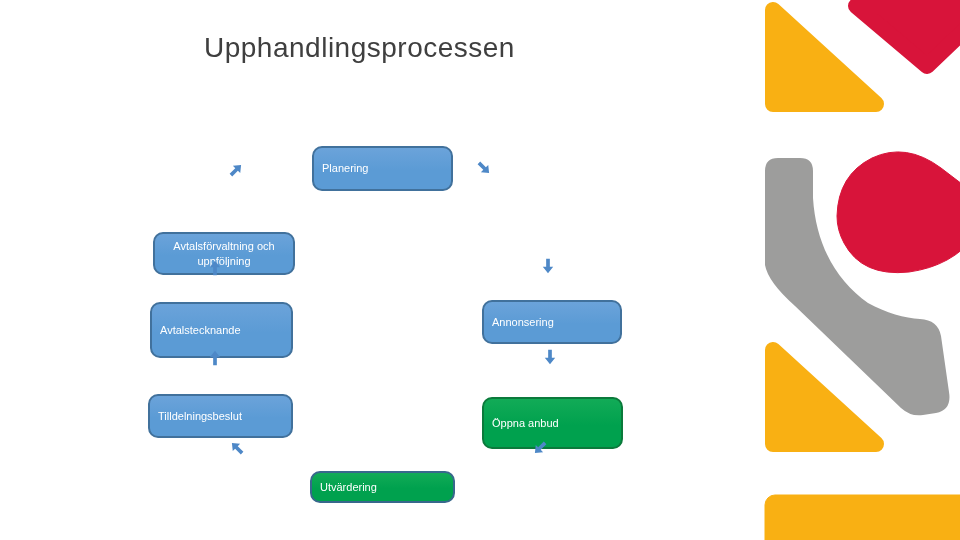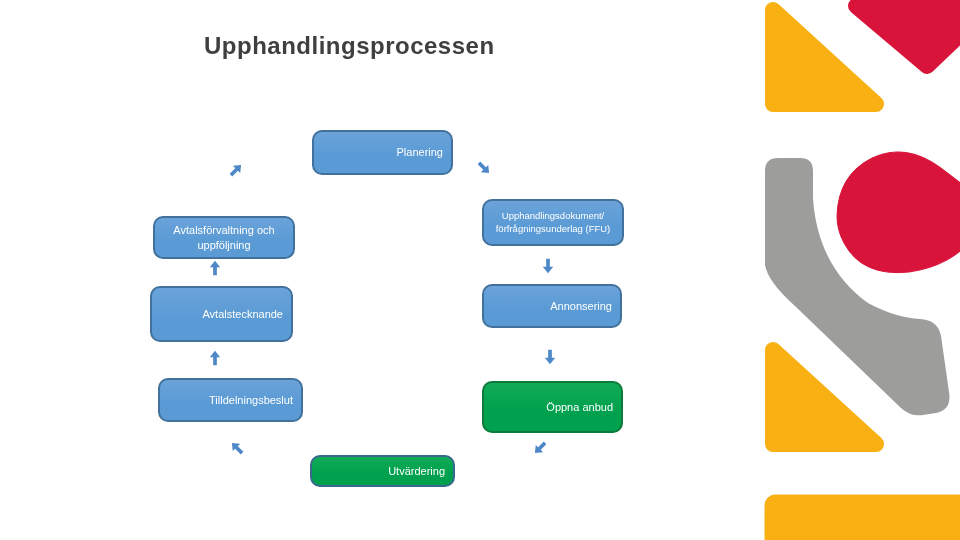--- a/index.html
+++ b/index.html
@@ -2,47 +2,47 @@
 <html style="--blue: #5b9bd5; --blue-dark: #41719c; --green: #00a14e; --green-dark: #0b7a3b; --steel: #38688c; --arrow: #4e88c7; --yellow: #f9b013; --red: #d8143a; --gray: #9d9d9c; --title-text: #3f3f3f; --node-text: #ffffff;"><head>
 <meta charset="utf-8">
 <style>
   html,body{margin:0;padding:0;background:#888;}
   #canvas{
     position:relative;width:960px;height:540px;background:#ffffff;
     overflow:hidden;font-family:"Liberation Sans",sans-serif;
   }
   .title{
     position:absolute;left:204px;top:32px;
-    font-size:24px;font-weight:700;color:var(--title-text);
+    font-size:28px;font-weight:400;color:var(--title-text);
     letter-spacing:0.5px;white-space:nowrap;
   }
   .node{
     position:absolute;box-sizing:border-box;
-    display:flex;align-items:center;justify-content:flex-end;text-align:center;
+    display:flex;align-items:center;justify-content:flex-start;text-align:center;
     color:var(--node-text);border-radius:10px;
-    font-size:11px;line-height:1.3;padding:3px 8px;
+    font-size:11px;line-height:1.3;padding:3px 8px;margin-top:16px;
   }
   .node.blue{
     background:linear-gradient(180deg,#6ba3da 0%,var(--blue) 55%);
     border:2px solid var(--blue-dark);
   }
   .node.green{
     background:linear-gradient(180deg,#12ab57 0%,var(--green) 55%);
     border:2px solid var(--green-dark);
   }
   .node.green-steel{
     background:linear-gradient(180deg,#12ab57 0%,var(--green) 55%);
     border:2px solid var(--steel);
   }
   .n-planering        {left:312px;top:130px;width:141px;height:45px;}
   .n-ffu              {left:482px;top:199px;width:142px;height:47px;font-size:9.5px;}
   .n-avtalsforvaltning{left:153px;top:216px;width:142px;height:43px;}
   .n-annonsering      {left:482px;top:284px;width:140px;height:44px;}
   .n-avtalstecknande  {left:150px;top:286px;width:143px;height:56px;}
-  .n-tilldelning      {left:158px;top:378px;width:145px;height:44px;}
+  .n-tilldelning      {left:148px;top:378px;width:145px;height:44px;}
   .n-oppna            {left:482px;top:381px;width:141px;height:52px;}
   .n-utvardering      {left:310px;top:455px;width:145px;height:32px;}
 
   .arrow{position:absolute;width:16px;height:18px;}
   .arrow svg{width:16px;height:18px;display:block;}
   .arrow path{fill:var(--arrow);}
   .dir-up{transform:rotate(0deg);}
   .dir-up-right{transform:rotate(45deg);}
   .dir-down-right{transform:rotate(135deg);}
   .dir-down{transform:rotate(180deg);}
@@ -65,23 +65,20 @@
 </style>
 </head>
 <body>
 
 <div id="canvas">
 
   <div class="title">Upphandlingsprocessen</div>
 
   <div class="node blue n-planering">
     <span>Planering</span>
-  </div>
-  <div class="node blue n-ffu">
-    <span>Upphandlingsdokument/ förfrågningsunderlag (FFU)</span>
   </div>
   <div class="node blue n-annonsering">
     <span>Annonsering</span>
   </div>
   <div class="node green n-oppna">
     <span>Öppna anbud</span>
   </div>
   <div class="node green-steel n-utvardering">
     <span>Utvärdering</span>
   </div>

